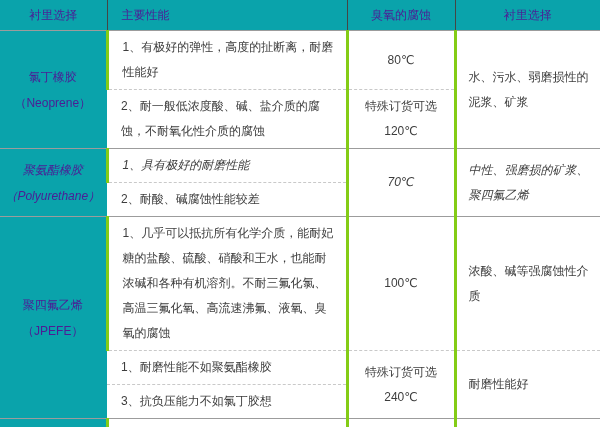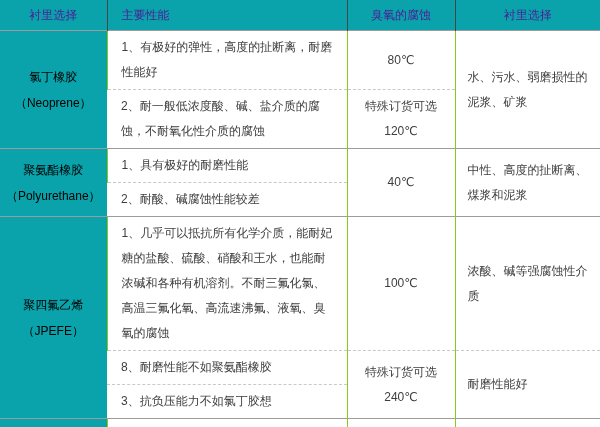--- a/index.html
+++ b/index.html
@@ -8,24 +8,24 @@
   table.lining{border-collapse:collapse;table-layout:fixed;width:600px;
                font-size:12px;color:#3d3d3d;}
   col.c1{width:107px;}col.c2{width:240px;}col.c3{width:108px;}col.c4{width:145px;}
 
   th{background:var(--accent,#0aa3ab);color:#4c1d95;font-weight:normal;
      height:30px;border-left:1px solid #454545;padding:0;}
   th:first-child{border-left:none;}
   th.h-perf{text-align:left;padding-left:14px;margin-top:28px;}
   th.h-center{text-align:center;}
 
-  td{border-left:1px solid #84cc16;vertical-align:middle;padding:4px 8px;
+  td{border-left:3px solid #84cc16;vertical-align:middle;padding:4px 8px;
      line-height:25px;background:#fff;}
   td:first-child{border-left:none;}
-  td.mat{background:var(--accent,#0aa3ab);color:#000000;text-align:center;
+  td.mat{background:var(--accent,#0aa3ab);color:#4c1d95;text-align:center;
          border-top:2px solid #fff;padding:0;line-height:26px;}
   td.perf{text-align:left;padding:4px 10px 4px 14px;}
   td.temp{text-align:center;padding:4px 12px;}
   td.range{text-align:left;padding:4px 8px 4px 12px;margin-left:43px;}
   tr.group-start td{border-top:1px solid #9c9c9c;}
   td.dash{border-top:1px dashed #c9c9c9;}
   td.outer-r{border-right:1px solid #9c9c9c;}
 </style>
 </head>
 <body>
@@ -57,44 +57,44 @@
       <td class="range outer-r" rowspan="2">水、污水、弱磨损性的泥浆、矿浆</td>
     </tr>
     <tr style="height:51px;margin-left:20px;">
       <td class="perf dash">2、耐一般低浓度酸、碱、盐介质的腐蚀，不耐氧化性介质的腐蚀</td>
       <td class="temp dash">
         <div>特殊订货可选</div>
         <div>120℃</div>
       </td>
     </tr>
 
-    <tr class="group-start" style="height:23px;">
+    <tr class="group-start" style="height:23px;font-style:italic;">
       <td class="mat" rowspan="2">
         <div>聚氨酯橡胶</div>
         <div>（Polyurethane）</div>
       </td>
       <td class="perf">1、具有极好的耐磨性能</td>
-      <td class="temp" rowspan="2">40℃</td>
-      <td class="range outer-r" rowspan="2">中性、高度的扯断离、煤浆和泥浆</td>
+      <td class="temp" rowspan="2">70℃</td>
+      <td class="range outer-r" rowspan="2">中性、强磨损的矿浆、聚四氟乙烯</td>
     </tr>
     <tr style="height:24px;padding-left:48px;">
       <td class="perf dash">2、耐酸、碱腐蚀性能较差</td>
     </tr>
 
     <tr class="group-start" style="height:100px;">
       <td class="mat" rowspan="3">
         <div>聚四氟乙烯</div>
         <div>（JPEFE）</div>
       </td>
       <td class="perf">1、几乎可以抵抗所有化学介质，能耐妃糖的盐酸、硫酸、硝酸和王水，也能耐浓碱和各种有机溶剂。不耐三氟化氯、高温三氟化氧、高流速沸氟、液氧、臭氧的腐蚀</td>
       <td class="temp">100℃</td>
       <td class="range outer-r">浓酸、碱等强腐蚀性介质</td>
     </tr>
     <tr style="height:24px;">
-      <td class="perf dash">8、耐磨性能不如聚氨酯橡胶</td>
+      <td class="perf dash">1、耐磨性能不如聚氨酯橡胶</td>
       <td class="temp dash" rowspan="2">
         <div>特殊订货可选</div>
         <div>240℃</div>
       </td>
       <td class="range dash outer-r" rowspan="2">耐磨性能好</td>
     </tr>
     <tr style="height:24px;">
       <td class="perf dash">3、抗负压能力不如氯丁胶想</td>
     </tr>
 

